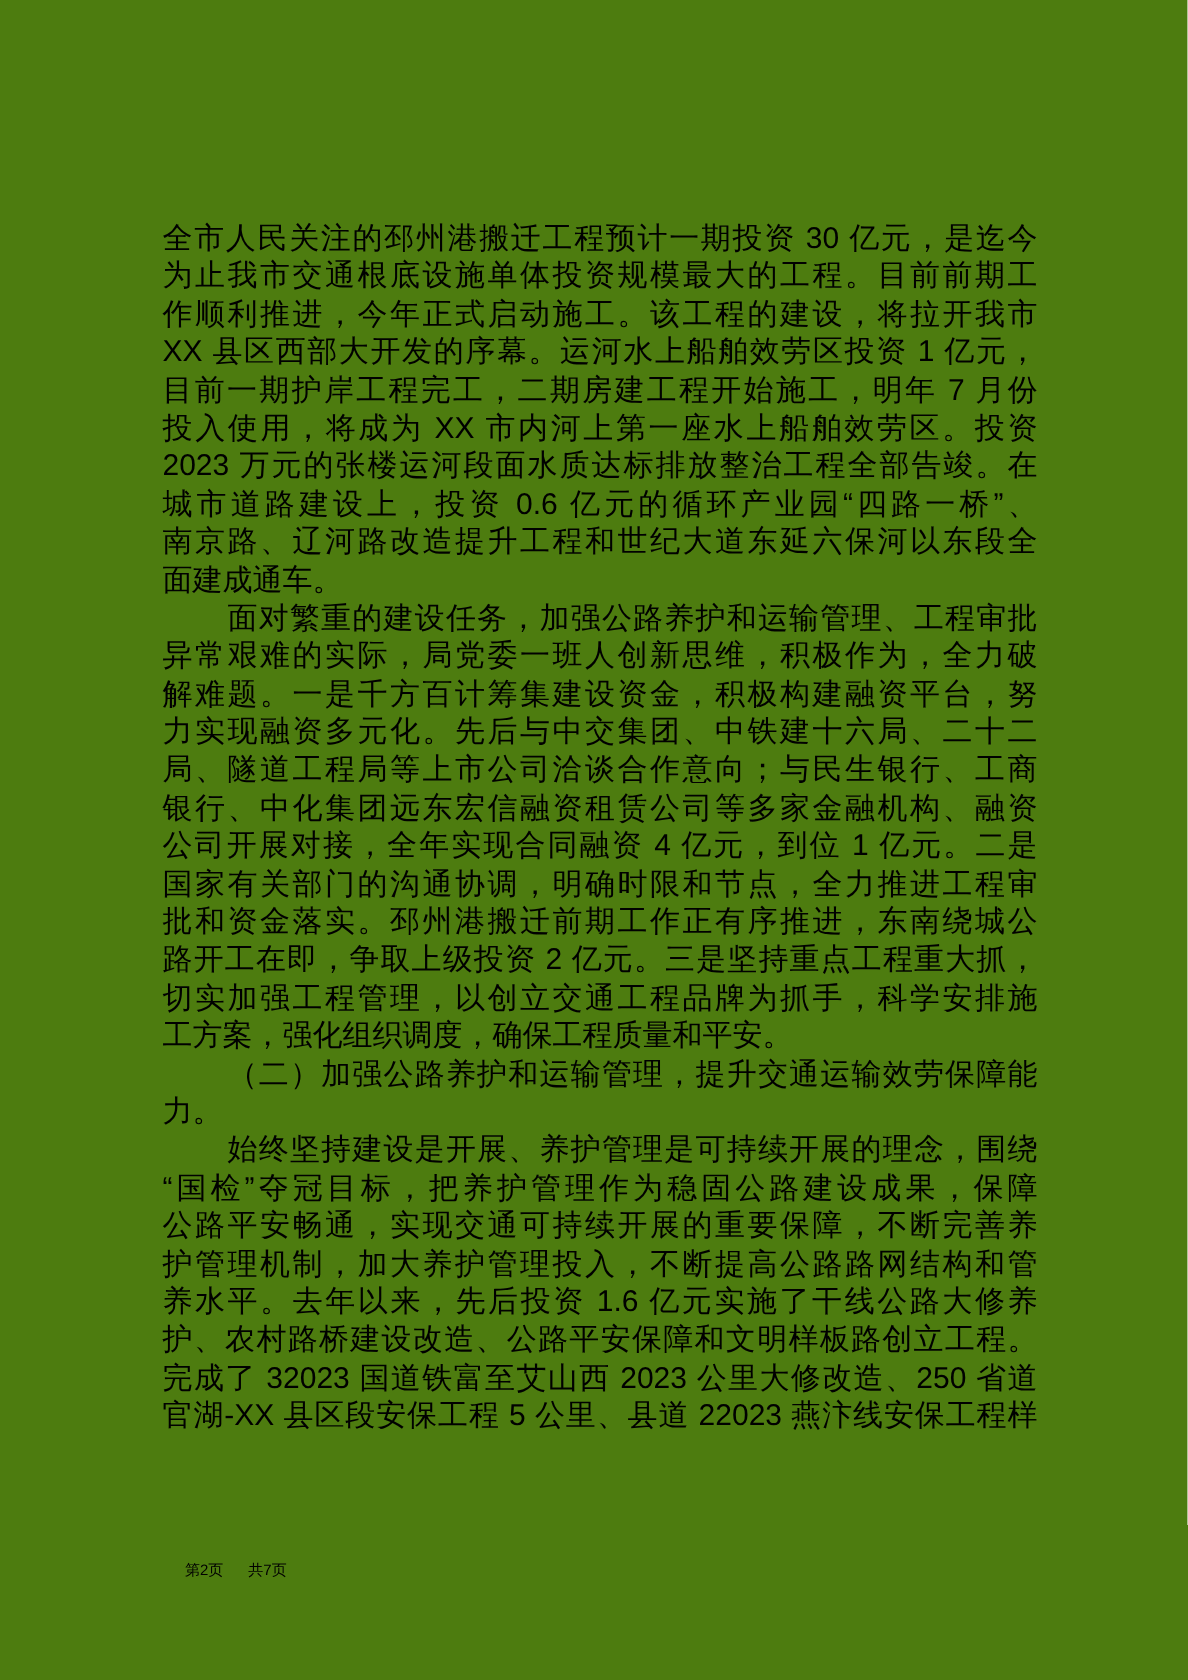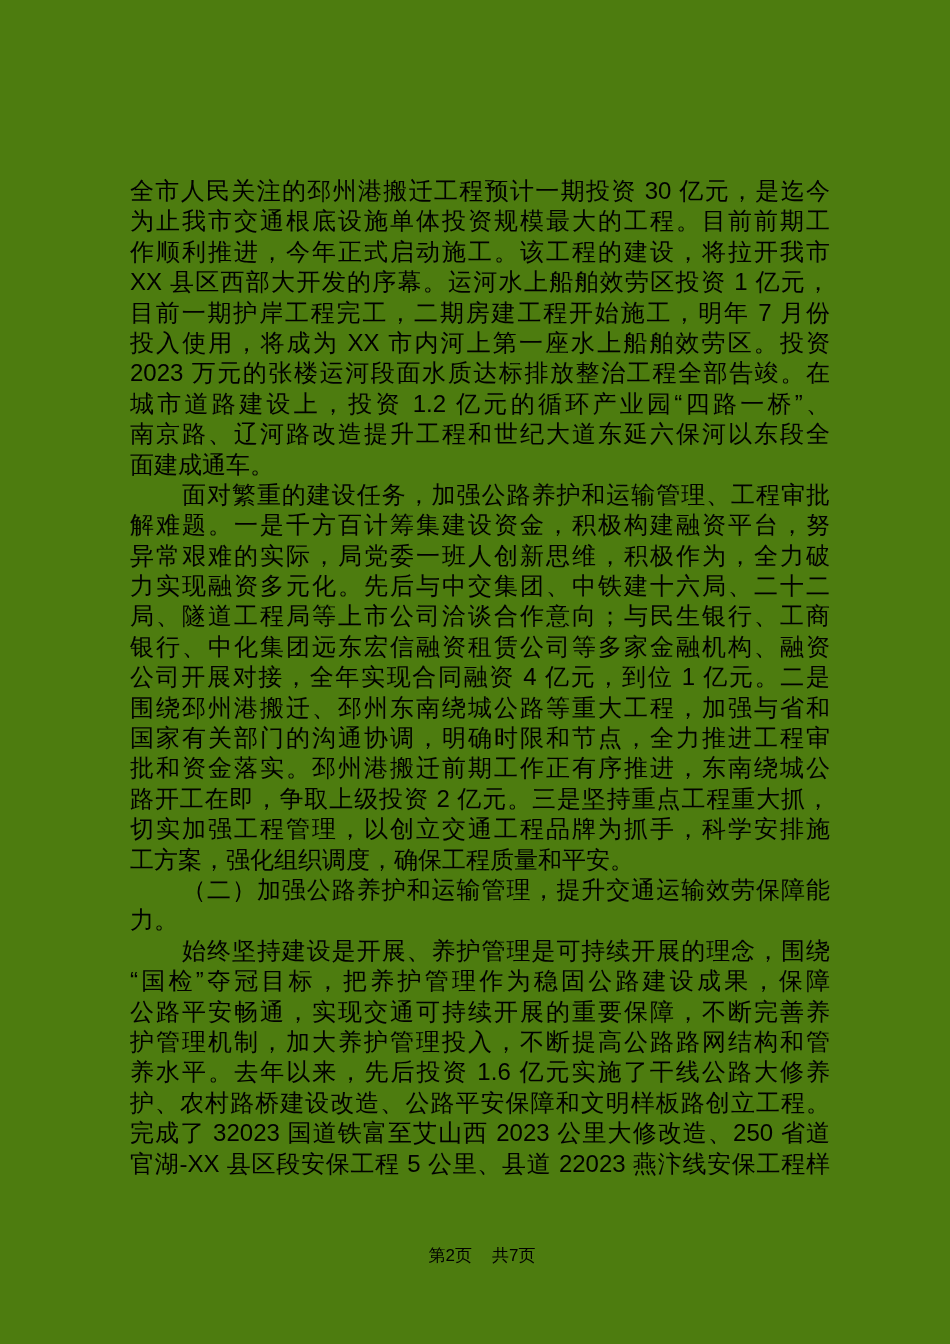--- a/index.html
+++ b/index.html
@@ -34,53 +34,52 @@
   .line.flush {
     text-align: center;
     text-align-last: left;
   }
   .line.indent {
     text-indent: 52px;
   }
   .footer {
     position: absolute;
     top: 1246px;
-    left: 132px;
+    left: 148px;
     width: 700px;
-    text-align: center;
-    font-size: 17px;
+    text-align: left;
+    font-size: 12px;
     line-height: 20px;
   }
   .footer .total {
     margin-left: 20px;
   }
 </style>
 </head>
 <body>
 
 <div class="page">
   <div class="text-block">
     <div class="line">全市人民关注的邳州港搬迁工程预计一期投资 30 亿元，是迄今</div>
     <div class="line">为止我市交通根底设施单体投资规模最大的工程。目前前期工</div>
     <div class="line">作顺利推进，今年正式启动施工。该工程的建设，将拉开我市</div>
     <div class="line">XX 县区西部大开发的序幕。运河水上船舶效劳区投资 1 亿元，</div>
     <div class="line">目前一期护岸工程完工，二期房建工程开始施工，明年 7 月份</div>
     <div class="line">投入使用，将成为 XX 市内河上第一座水上船舶效劳区。投资</div>
     <div class="line">2023 万元的张楼运河段面水质达标排放整治工程全部告竣。在</div>
-    <div class="line">城市道路建设上，投资 1.2 亿元的循环产业园“四路一桥”、</div>
+    <div class="line">城市道路建设上，投资 0.6 亿元的循环产业园“四路一桥”、</div>
     <div class="line">南京路、辽河路改造提升工程和世纪大道东延六保河以东段全</div>
     <div class="line flush">面建成通车。</div>
     <div class="line indent">面对繁重的建设任务，加强公路养护和运输管理、工程审批</div>
+    <div class="line">异常艰难的实际，局党委一班人创新思维，积极作为，全力破</div>
     <div class="line">解难题。一是千方百计筹集建设资金，积极构建融资平台，努</div>
-    <div class="line">异常艰难的实际，局党委一班人创新思维，积极作为，全力破</div>
     <div class="line">力实现融资多元化。先后与中交集团、中铁建十六局、二十二</div>
     <div class="line">局、隧道工程局等上市公司洽谈合作意向；与民生银行、工商</div>
     <div class="line">银行、中化集团远东宏信融资租赁公司等多家金融机构、融资</div>
     <div class="line">公司开展对接，全年实现合同融资 4 亿元，到位 1 亿元。二是</div>
-    <div class="line">围绕邳州港搬迁、邳州东南绕城公路等重大工程，加强与省和</div>
     <div class="line">国家有关部门的沟通协调，明确时限和节点，全力推进工程审</div>
     <div class="line">批和资金落实。邳州港搬迁前期工作正有序推进，东南绕城公</div>
     <div class="line">路开工在即，争取上级投资 2 亿元。三是坚持重点工程重大抓，</div>
     <div class="line">切实加强工程管理，以创立交通工程品牌为抓手，科学安排施</div>
     <div class="line flush">工方案，强化组织调度，确保工程质量和平安。</div>
     <div class="line indent">（二）加强公路养护和运输管理，提升交通运输效劳保障能</div>
     <div class="line flush">力。</div>
     <div class="line indent">始终坚持建设是开展、养护管理是可持续开展的理念，围绕</div>
     <div class="line">“国检”夺冠目标，把养护管理作为稳固公路建设成果，保障</div>
     <div class="line">公路平安畅通，实现交通可持续开展的重要保障，不断完善养</div>

